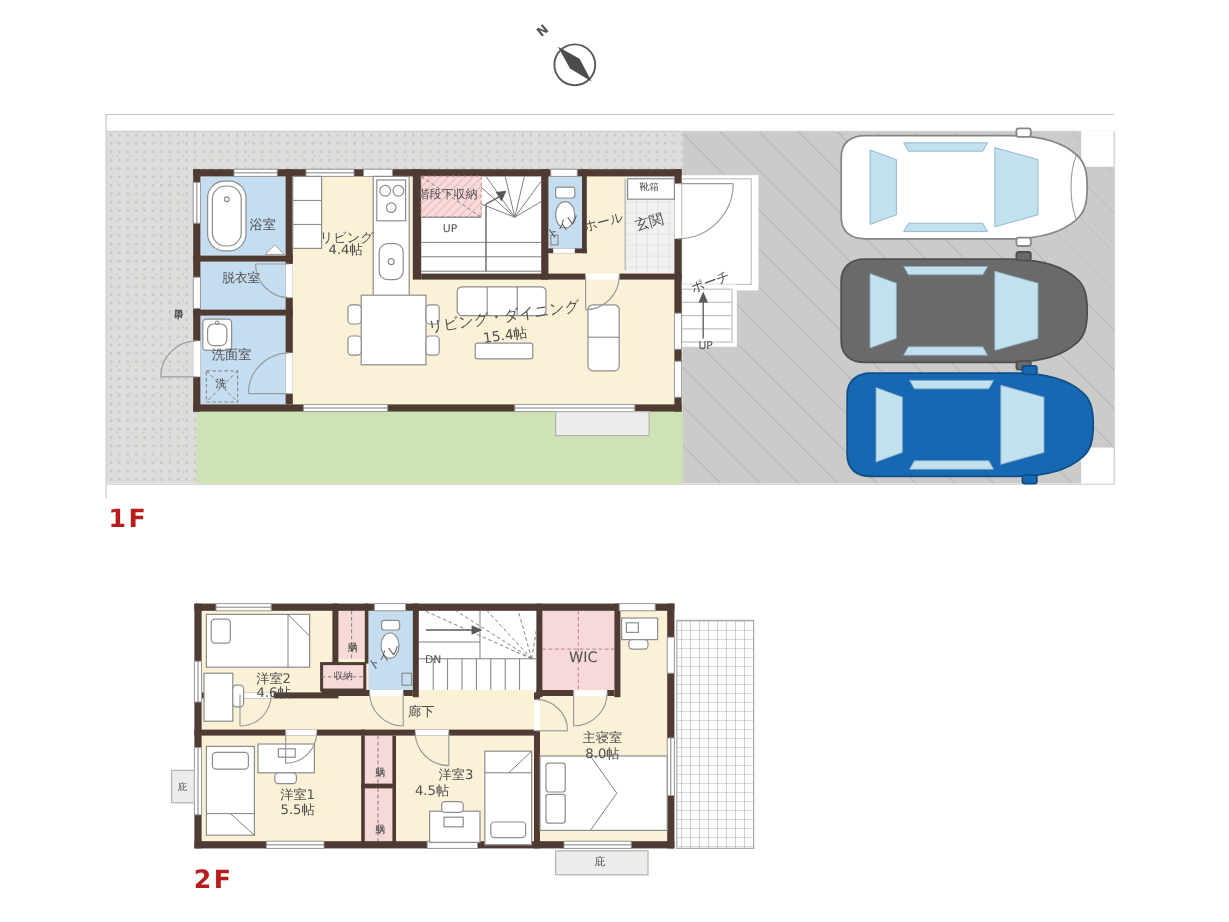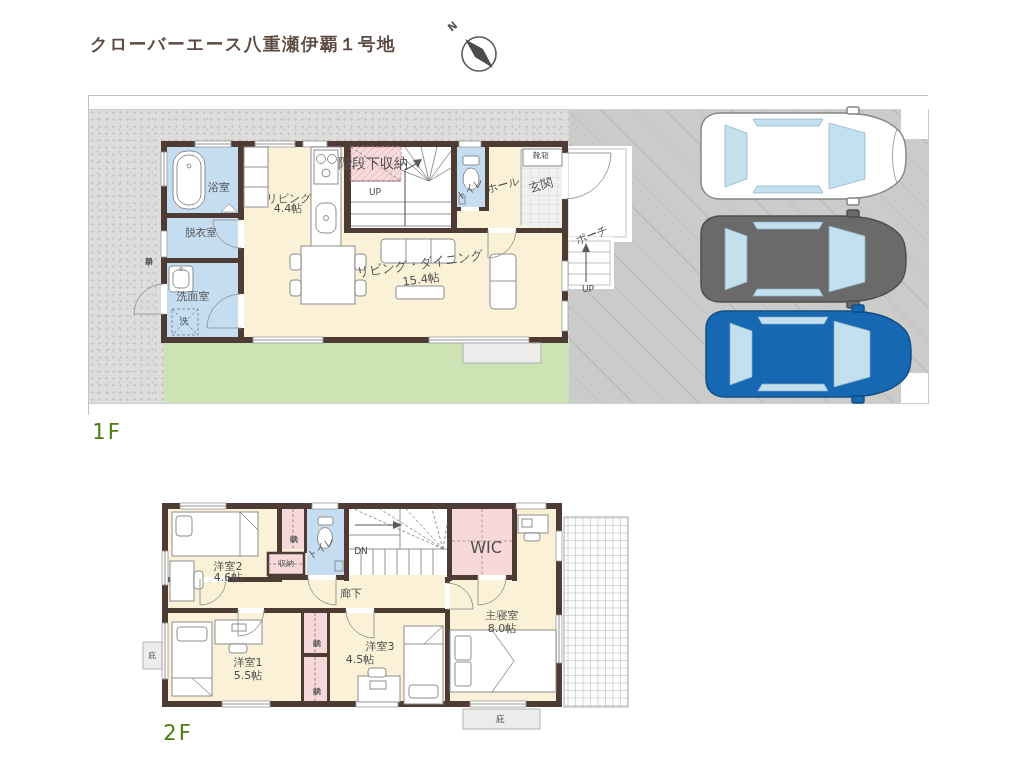--- a/index.html
+++ b/index.html
@@ -6,21 +6,21 @@
   .page{position:relative;width:1024px;height:768px;background:#fff;overflow:hidden;
         font-family:"DejaVu Sans","Liberation Sans",sans-serif}
   .title{position:absolute;left:90px;top:44px;transform:translateY(-50%);
          font-size:17.5px;font-weight:bold;color:#5d4b43;letter-spacing:1.5px;white-space:nowrap}
   .compass{position:absolute;left:446px;top:18px;width:62px;height:64px}
   .compass-n{position:absolute;left:2px;top:2px;font-size:10.5px;font-weight:bold;color:#555;
              transform:rotate(-40deg)}
   .lbl{position:absolute;color:#4e4e4e;white-space:nowrap;line-height:1;
        transform:translate(-50%,-50%);font-size:11px}
   .vert{writing-mode:vertical-rl;letter-spacing:1px}
-  .flabel{position:absolute;transform:translate(-50%,-50%);font-weight:normal;color:#4d7c0f;letter-spacing:2px}
+  .flabel{position:absolute;transform:translate(-50%,-50%);font-weight:bold;color:#b91c1c;letter-spacing:2px}
   .site{position:absolute;left:88px;top:95px;width:840px;height:320px;
         border:1px solid #c2c2c2;box-sizing:border-box}
   .gravel{position:absolute;left:0;top:13px;width:480px;height:294px;background-color:#dedddb;
           background-image:radial-gradient(#c7c6c2 1px,rgba(0,0,0,0) 1.2px),
                            radial-gradient(#cfcecb 1px,rgba(0,0,0,0) 1.2px);
           background-size:7px 7px,11px 11px;background-position:0 0,3px 4px}
   .parking{position:absolute;left:480px;top:13px;width:360px;height:294px;background-color:#cbcbca;
            background-image:repeating-linear-gradient(45deg,rgba(0,0,0,0) 0 22px,#bcbcbb 22px 23px)}
   .band{position:absolute;left:0;width:840px;height:13px;background:#fff}
   .band.top{top:0;border-bottom:1px solid #cfcfcf}
@@ -48,21 +48,20 @@
   .cwin{fill:var(--car-window);stroke:#87aec4;stroke-width:.7}
   .carW{fill:var(--car-white);stroke:#878787;stroke-width:1.5}
   .carG{fill:var(--car-gray);stroke:#4f4f4f;stroke-width:1.5}
   .carB{fill:var(--car-blue);stroke:#0f4e86;stroke-width:1.5}
 </style>
 </head>
 <body>
 
 <div class="page">
 
-  <div class="title">クローバーエース八重瀬伊覇１号地</div>
 
   <div class="compass">
     <svg width="62" height="64">
       <circle cx="33" cy="36" r="17" fill="#fff" stroke="#5a5a5a" stroke-width="1.6"></circle>
       <polygon points="19,21 37,31 47,50 29,39" fill="#4c4c4c"></polygon>
     </svg>
     <span class="compass-n">N</span>
   </div>
 
   <div class="site">
@@ -435,39 +434,39 @@
   </div>
 
   <div class="flabel" style="left:178px;top:733px;font-size:21px">2F</div>
 
   <div class="lbl" style="left:219px;top:187px">浴室</div>
   <div class="lbl" style="left:201px;top:232px;font-size:10.5px">脱衣室</div>
   <div class="lbl" style="left:193px;top:296px">洗面室</div>
   <div class="lbl" style="left:184px;top:321px;font-size:9px">洗</div>
   <div class="lbl" style="left:289px;top:198px">リビング</div>
   <div class="lbl" style="left:288px;top:208px">4.4帖</div>
-  <div class="lbl" style="left:373px;top:163px;font-size:14px">階段下収納</div>
+  <div class="lbl" style="left:373px;top:163px;font-size:10px">階段下収納</div>
   <div class="lbl" style="left:375px;top:192px;font-size:9px">UP</div>
   <div class="lbl" style="left:470px;top:189px;font-size:10px;transform:translate(-50%,-50%) rotate(-35deg)">トイレ</div>
   <div class="lbl" style="left:503px;top:185px;transform:translate(-50%,-50%) rotate(-15deg)">ホール</div>
   <div class="lbl" style="left:541px;top:185px;font-size:12px;transform:translate(-50%,-50%) rotate(-15deg)">玄関</div>
   <div class="lbl" style="left:541px;top:156px;font-size:8px">靴箱</div>
   <div class="lbl" style="left:420px;top:264px;font-size:12.5px;transform:translate(-50%,-50%) rotate(-8deg)">リビング・ダイニング</div>
   <div class="lbl" style="left:421px;top:280px;font-size:11.5px;transform:translate(-50%,-50%) rotate(-8deg)">15.4帖</div>
   <div class="lbl" style="left:592px;top:235px;transform:translate(-50%,-50%) rotate(-20deg)">ポーチ</div>
   <div class="lbl" style="left:588px;top:289px;font-size:9px">UP</div>
   <div class="lbl vert" style="left:148px;top:252px;font-size:8px">勝手口</div>
 
   <div class="lbl" style="left:228px;top:566px">洋室2</div>
   <div class="lbl" style="left:228px;top:577px">4.6帖</div>
   <div class="lbl vert" style="left:293px;top:529px;font-size:8px">収納</div>
   <div class="lbl" style="left:286px;top:564px;font-size:8px">収納</div>
   <div class="lbl" style="left:321px;top:548px;font-size:10px;transform:translate(-50%,-50%) rotate(-35deg)">トイレ</div>
   <div class="lbl" style="left:361px;top:551px;font-size:9px">DN</div>
-  <div class="lbl" style="left:486px;top:548px;font-size:16px">WIC</div>
+  <div class="lbl" style="left:486px;top:548px;font-size:12px">WIC</div>
   <div class="lbl" style="left:351px;top:593px">廊下</div>
   <div class="lbl" style="left:248px;top:662px">洋室1</div>
   <div class="lbl" style="left:248px;top:675px">5.5帖</div>
   <div class="lbl vert" style="left:316px;top:633px;font-size:8px">収納</div>
   <div class="lbl vert" style="left:316px;top:681px;font-size:8px">収納</div>
   <div class="lbl" style="left:380px;top:646px">洋室3</div>
   <div class="lbl" style="left:360px;top:659px">4.5帖</div>
   <div class="lbl" style="left:502px;top:615px">主寝室</div>
   <div class="lbl" style="left:502px;top:628px">8.0帖</div>
   <div class="lbl" style="left:152px;top:656px;font-size:8px">庇</div>

